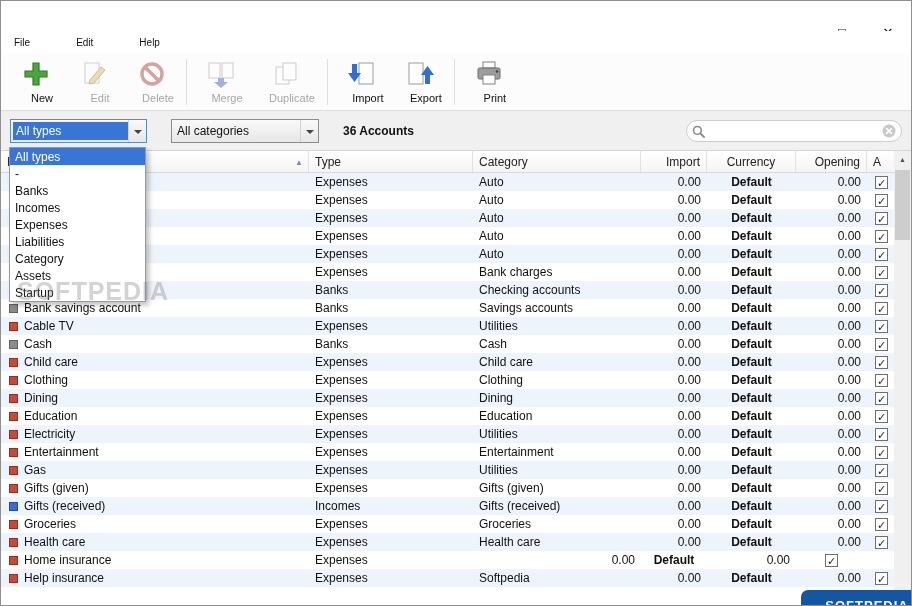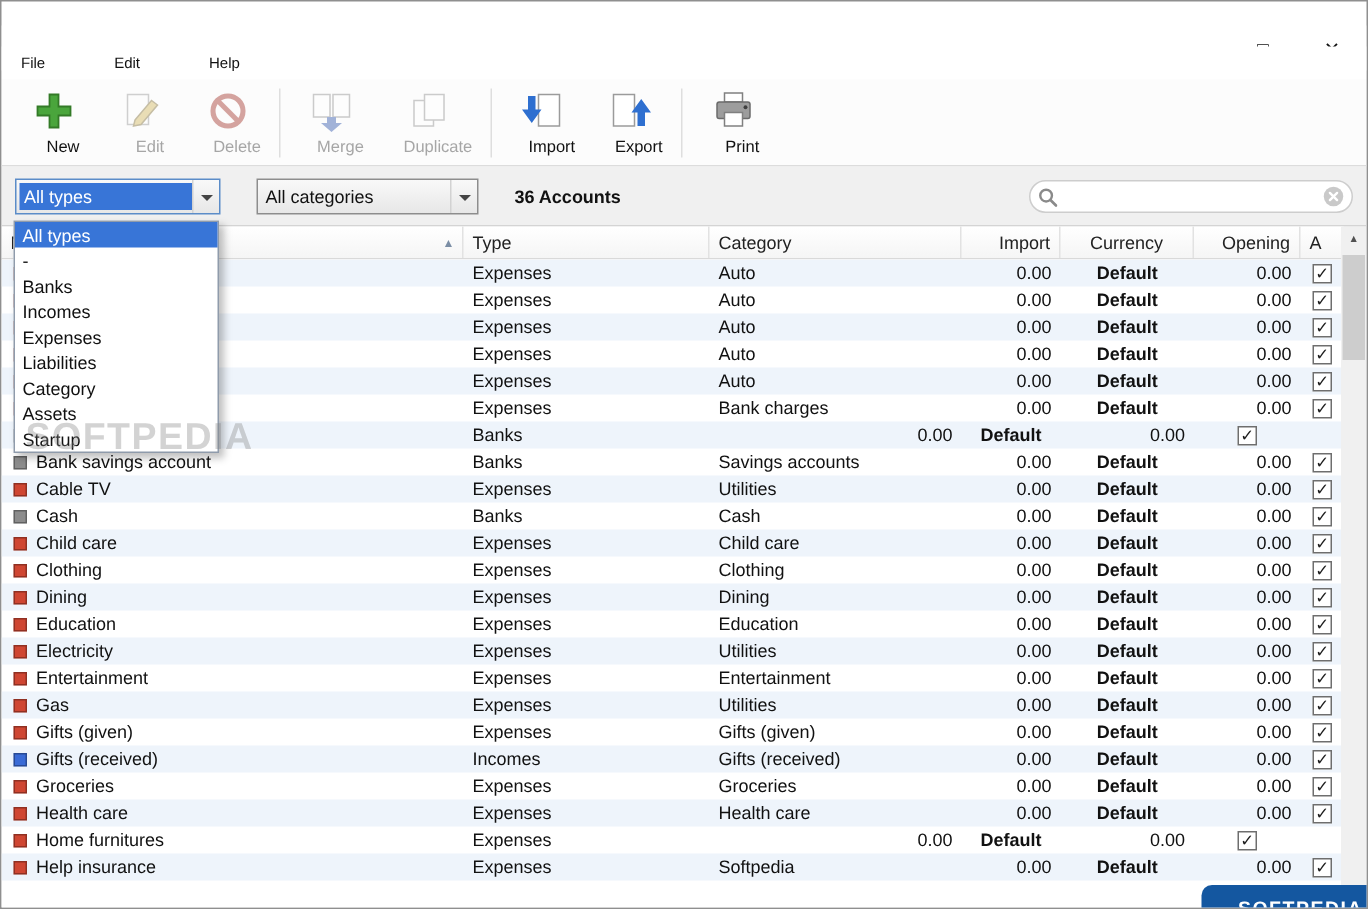--- a/index.html
+++ b/index.html
@@ -317,20 +317,21 @@
         <div class="cell c-a">
           <span class="cb">✓</span>
         </div>
       </div>
       <div class="row">
         <div class="cell c-name">
           <span class="sq" style="background: rgb(140, 140, 140);"></span>
           <span></span>
         </div>
         <div class="cell">Banks</div>
+        <div class="cell">Checking accounts</div>
         <div class="cell a-right">0.00</div>
         <div class="cell a-center">Default</div>
         <div class="cell a-right">0.00</div>
         <div class="cell c-a">
           <span class="cb">✓</span>
         </div>
       </div>
       <div class="row">
         <div class="cell c-name">
           <span class="sq" style="background: rgb(140, 140, 140);"></span>
@@ -523,21 +524,21 @@
         <div class="cell a-right">0.00</div>
         <div class="cell a-center">Default</div>
         <div class="cell a-right">0.00</div>
         <div class="cell c-a">
           <span class="cb">✓</span>
         </div>
       </div>
       <div class="row">
         <div class="cell c-name">
           <span class="sq" style="background: rgb(207, 70, 50);"></span>
-          <span>Home furnitures</span>
+          <span>Home insurance</span>
         </div>
         <div class="cell">Expenses</div>
         <div class="cell a-right">0.00</div>
         <div class="cell a-center">Default</div>
         <div class="cell a-right">0.00</div>
         <div class="cell c-a">
           <span class="cb">✓</span>
         </div>
       </div>
       <div class="row">

